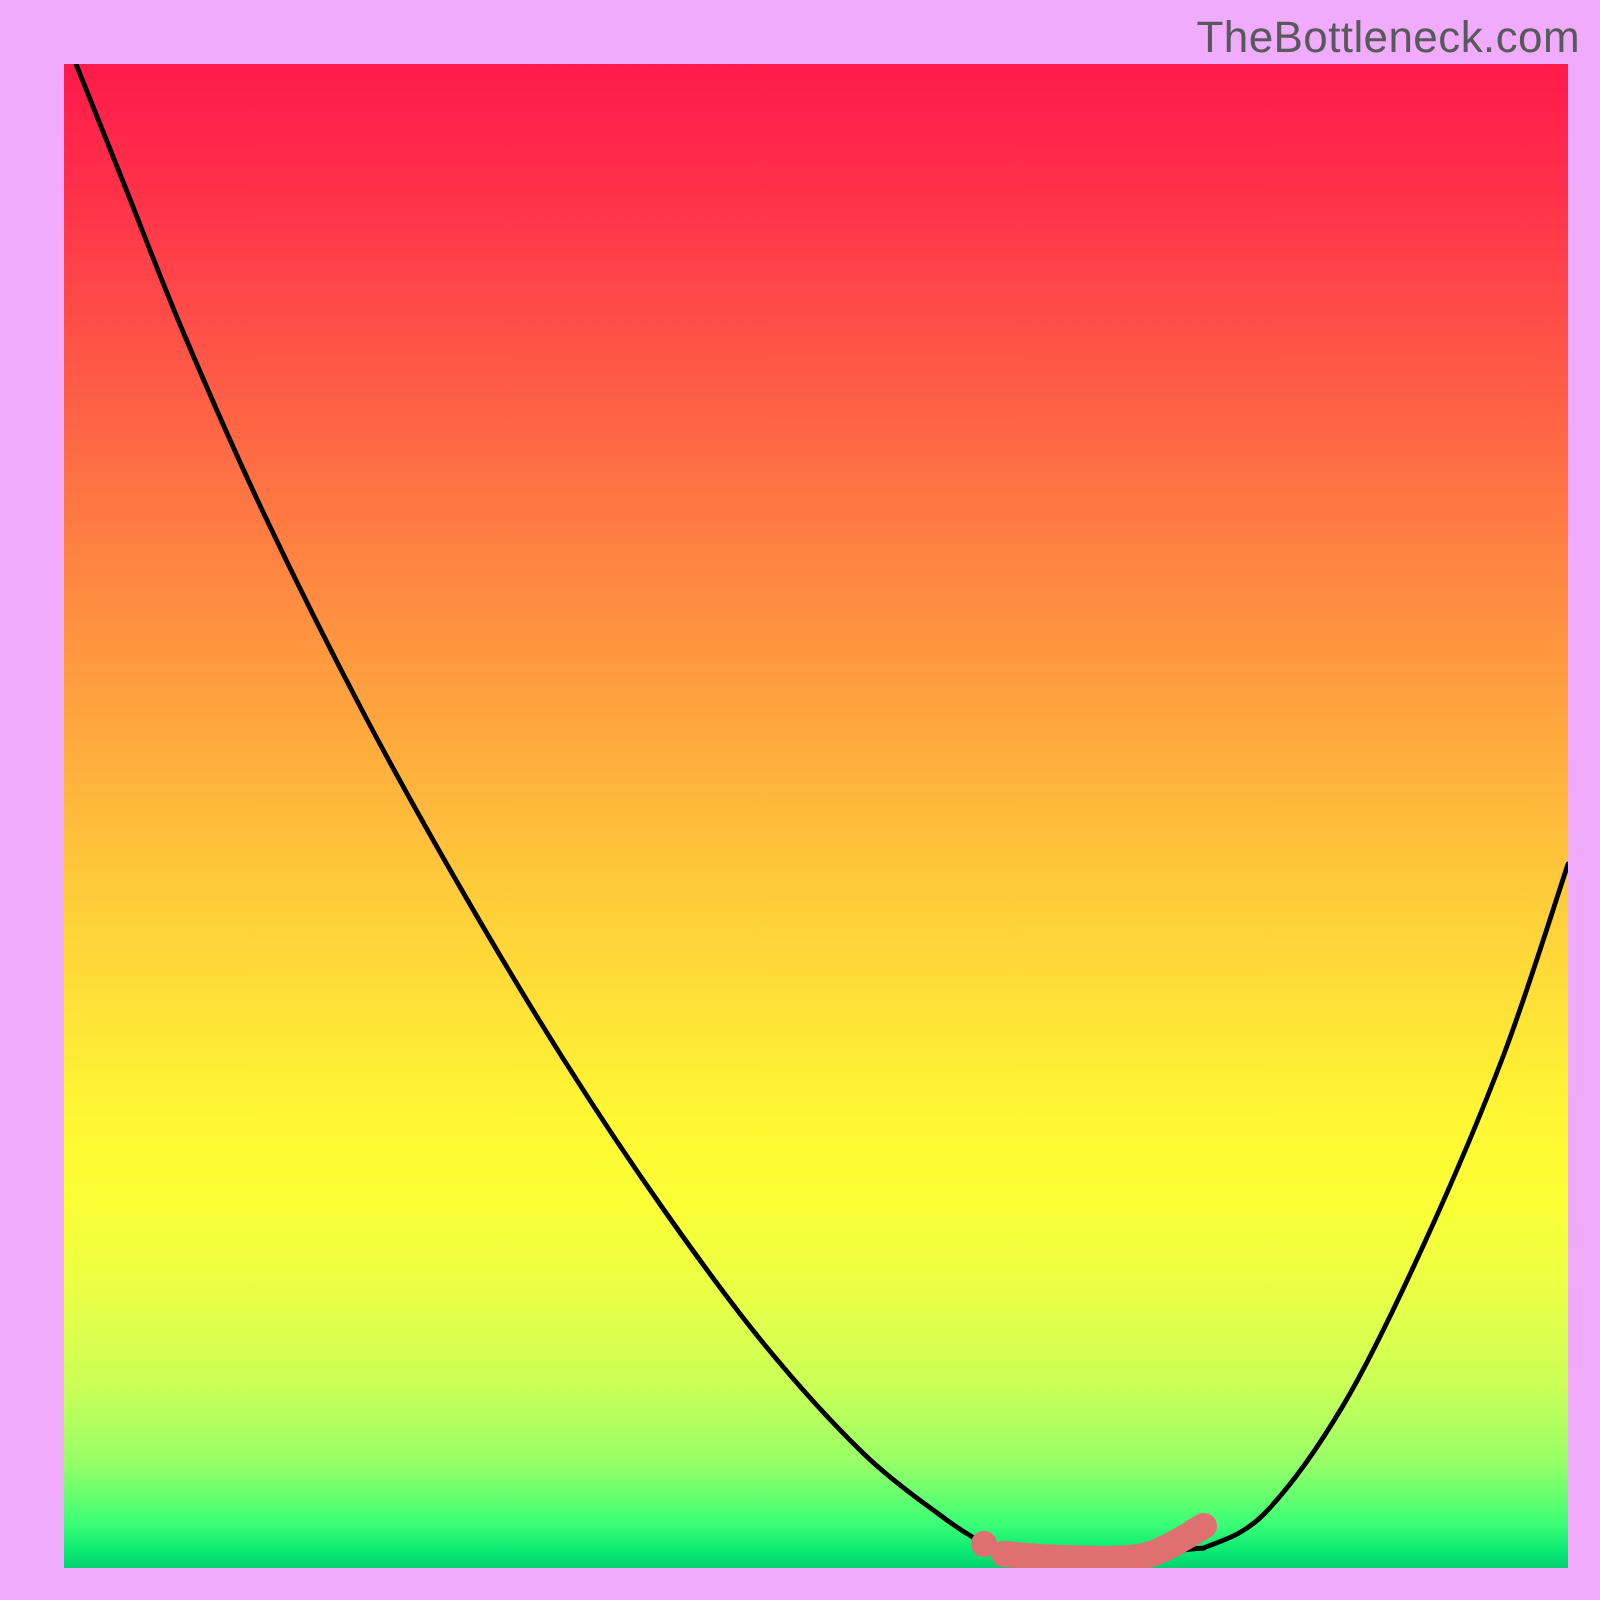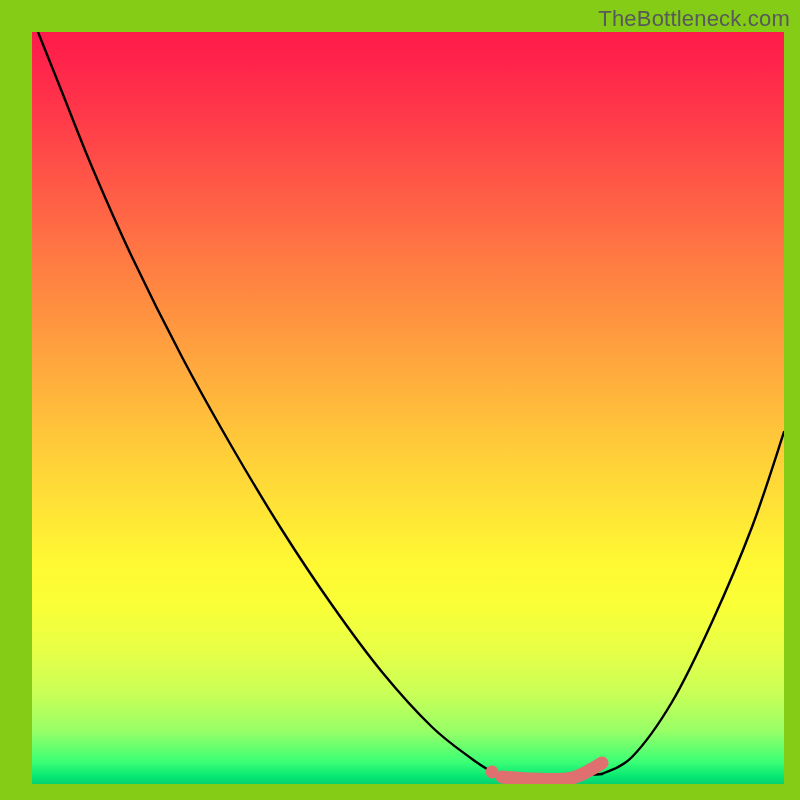--- a/index.html
+++ b/index.html
@@ -1,21 +1,21 @@
 <!DOCTYPE html>
 <html><head>
 <meta charset="utf-8">
 <style>
   * { margin: 0; padding: 0; box-sizing: border-box; }
   html, body { width: 800px; height: 800px; overflow: hidden; background: #000; }
   .container {
     position: relative;
     width: 800px;
     height: 800px;
-    background: #84cc16;
+    background: #f0abfc;
   }
   .attribution {
     position: absolute;
     top: 6px;
     right: 10px;
     font-family: Arial, Helvetica, sans-serif;
     font-size: 22px;
     color: #58595b;
     letter-spacing: 0.2px;
   }

